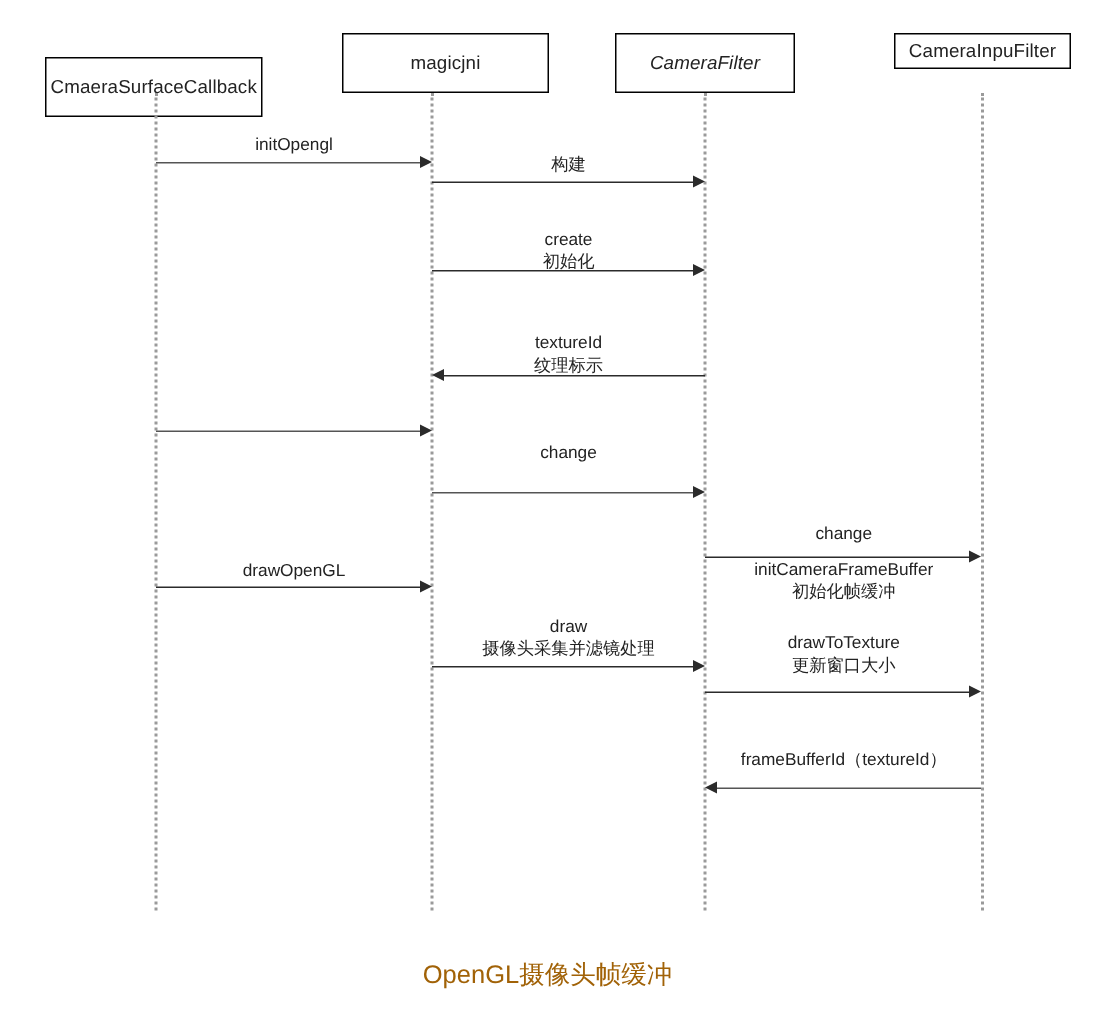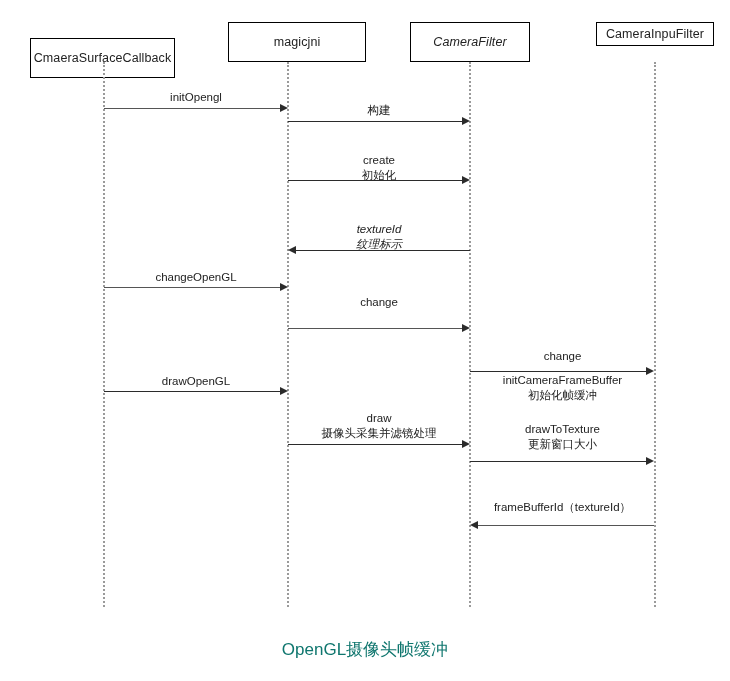--- a/index.html
+++ b/index.html
@@ -69,21 +69,21 @@
   .msg-label .line2,
   .msg-label .line3 {
     display: block;
   }
   #diagram-caption {
     position: absolute;
     left: 0;
     width: 730px;
     text-align: center;
     font-size: 17px;
-    color: #0f766e;
+    color: #a16207;
   }
 </style>
 </head>
 <body>
 
 <div id="diagram-canvas">
 
   <div class="lifeline-box" style="left:30px; top:22px; width:145px; height:40px;margin-top:16px;">
     <span>CmaeraSurfaceCallback</span>
   </div>
@@ -114,30 +114,27 @@
   <div class="msg-arrow dark" style="left:288px; top:121px; width:174px;"></div>
   <div class="arrow-head right" style="left:462px; top:116.5px;"></div>
 
   <div class="msg-label" style="left:288px; top:153px; width:182px;">
     <span>create</span>
     <span class="line2">初始化</span>
   </div>
   <div class="msg-arrow dark" style="left:288px; top:180px; width:174px;"></div>
   <div class="arrow-head right" style="left:462px; top:175.5px;"></div>
 
-  <div class="msg-label" style="left:288px; top:222px; width:182px;font-style:italic;">
+  <div class="msg-label" style="left:288px; top:222px; width:182px;">
     <span>textureId</span>
     <span class="line2">纹理标示</span>
   </div>
   <div class="msg-arrow dark" style="left:296px; top:250px; width:174px;"></div>
   <div class="arrow-head left" style="left:288px; top:245.5px;"></div>
 
-  <div class="msg-label" style="left:104px; top:270px; width:184px;">
-    <span>changeOpenGL</span>
-  </div>
   <div class="msg-arrow" style="left:104px; top:287px; width:176px;"></div>
   <div class="arrow-head right" style="left:280px; top:282.5px;"></div>
 
   <div class="msg-label" style="left:288px; top:295px; width:182px;">
     <span>change</span>
   </div>
   <div class="msg-arrow" style="left:288px; top:328px; width:174px;"></div>
   <div class="arrow-head right" style="left:462px; top:323.5px;"></div>
 
   <div class="msg-label" style="left:470px; top:349px; width:185px;">

